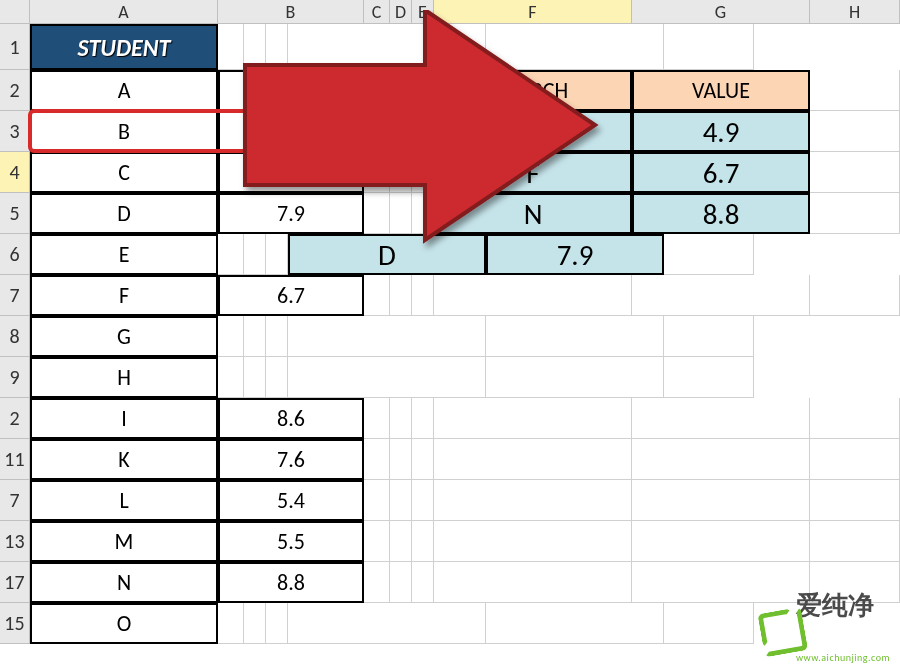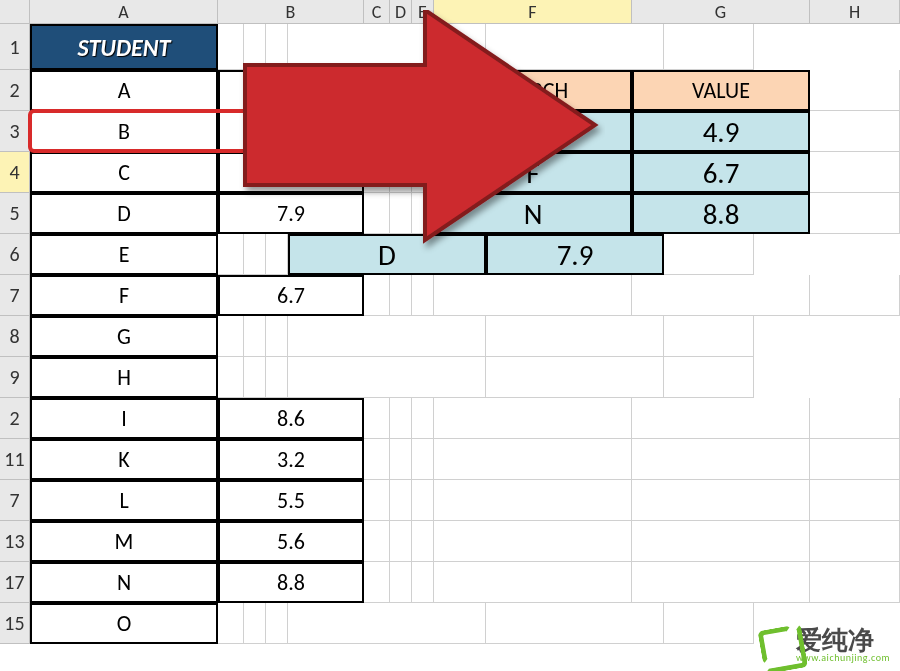--- a/index.html
+++ b/index.html
@@ -136,21 +136,21 @@
     position: absolute;
     width: 34px; height: 34px;
     border: 5px solid #6fbf2e;
     border-radius: 6px;
     border-left-color: transparent;
     border-top-color: transparent;
     top: -5px; left: -5px;
   }
   .wm-text { display: flex; flex-direction: column; line-height: 1; }
   .wm-main { font-size: 26px; font-weight: bold; color: #4a4a4a; font-family: "Microsoft YaHei", sans-serif; }
-  .wm-sub { font-size: 10px; color: #6fbf2e; letter-spacing: 0.5px; }
+  .wm-sub { font-size: 10px; color: #6fbf2e; letter-spacing: 0.5px; margin-top: 35px; }
 </style>
 </head>
 <body>
 
 <div class="sheet">
 
   <div class="colheaders">
     <div class="ch" style="width:30px"></div>
     <div class="ch wA">A</div>
     <div class="ch wB">B</div>
@@ -279,41 +279,41 @@
       <div class="cell wB bthk">8.6</div>
       <div class="cell wC"></div>
         <div class="cell wD"></div>
         <div class="cell wE"></div>
         <div class="cell wF"></div>
         <div class="cell wG"></div>
         <div class="cell wH"></div>
     </div>
     <div class="row">
       <div class="cell wA bthk">K</div>
-      <div class="cell wB bthk">3.2</div>
+      <div class="cell wB bthk">7.6</div>
       <div class="cell wC"></div>
         <div class="cell wD"></div>
         <div class="cell wE"></div>
         <div class="cell wF"></div>
         <div class="cell wG"></div>
         <div class="cell wH"></div>
     </div>
     <div class="row">
       <div class="cell wA bthk">L</div>
+      <div class="cell wB bthk">5.4</div>
+      <div class="cell wC"></div>
+        <div class="cell wD"></div>
+        <div class="cell wE"></div>
+        <div class="cell wF"></div>
+        <div class="cell wG"></div>
+        <div class="cell wH"></div>
+    </div>
+    <div class="row">
+      <div class="cell wA bthk">M</div>
       <div class="cell wB bthk">5.5</div>
-      <div class="cell wC"></div>
-        <div class="cell wD"></div>
-        <div class="cell wE"></div>
-        <div class="cell wF"></div>
-        <div class="cell wG"></div>
-        <div class="cell wH"></div>
-    </div>
-    <div class="row">
-      <div class="cell wA bthk">M</div>
-      <div class="cell wB bthk">5.6</div>
       <div class="cell wC"></div>
         <div class="cell wD"></div>
         <div class="cell wE"></div>
         <div class="cell wF"></div>
         <div class="cell wG"></div>
         <div class="cell wH"></div>
     </div>
     <div class="row">
       <div class="cell wA bthk">N</div>
       <div class="cell wB bthk">8.8</div>

